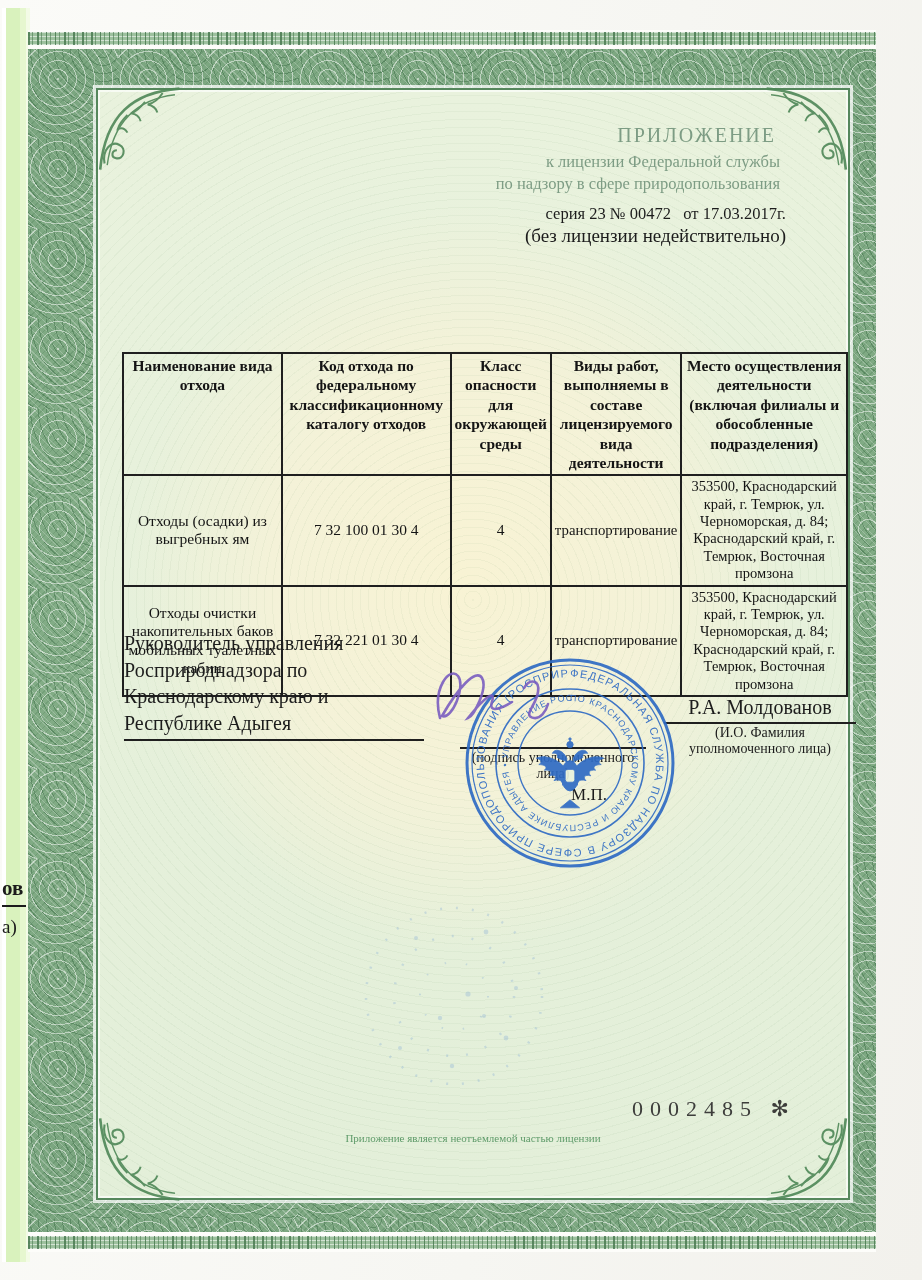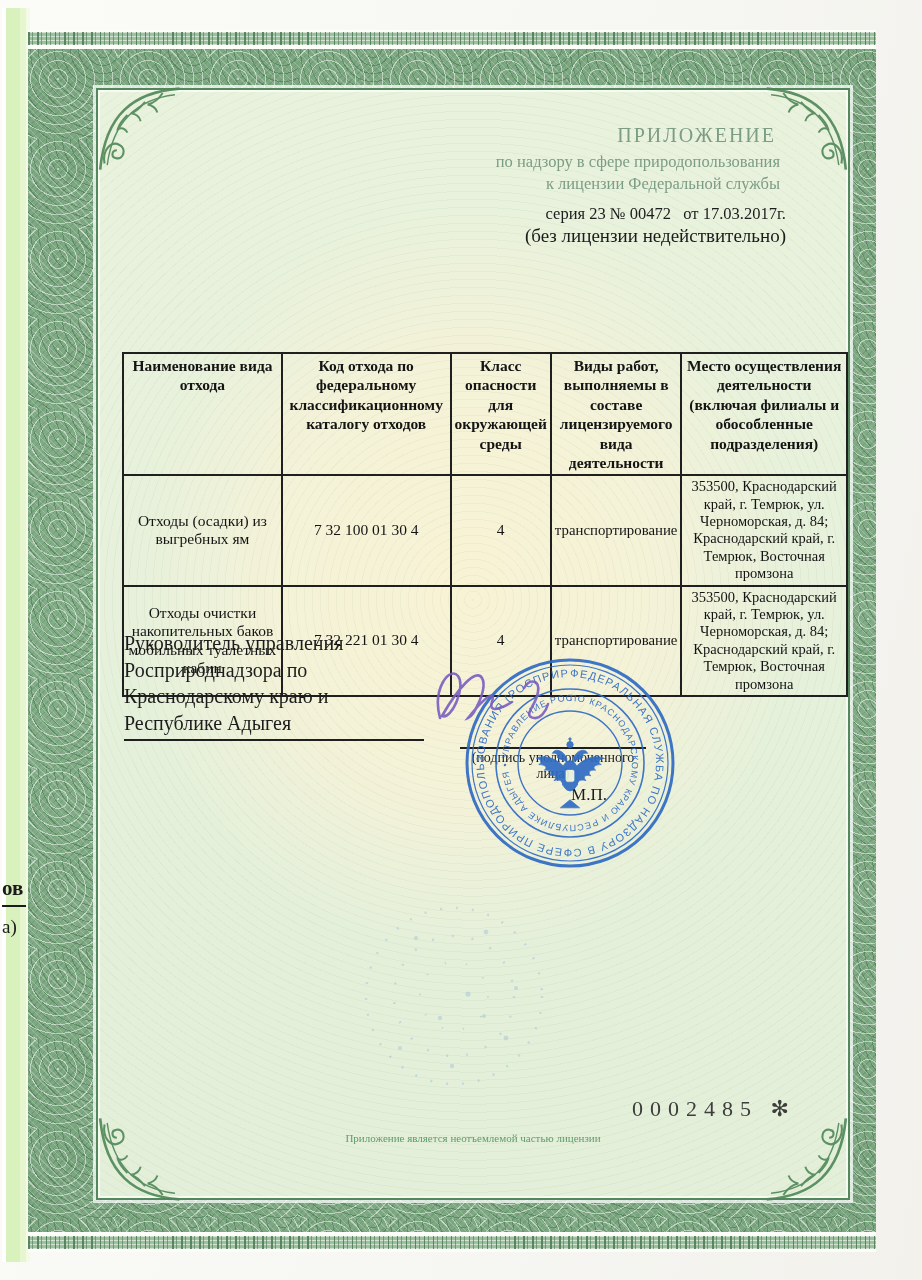--- a/index.html
+++ b/index.html
@@ -138,22 +138,22 @@
             <path d="M97,3 C45,7 13,32 7,95" stroke-width="3"></path>
             <path d="M92,10 C50,15 22,38 15,90" stroke-width="1.6"></path>
             <path d="M78,8 q-7,11 -17,13 q9,2 11,9" stroke-width="2.2"></path>
             <path d="M58,18 q-9,11 -16,13 q9,1 11,9" stroke-width="2.2"></path>
             <path d="M38,33 q-9,9 -11,16 q7,-3 11,4" stroke-width="2.2"></path>
             <path d="M12,88 c-3,-16 8,-26 17,-21 c8,4 5,17 -4,15 c-6,-1 -5,-9 1,-9" stroke-width="2.4"></path>
           </svg></div>
 
       <div class="head-block">
         <div class="head-title">ПРИЛОЖЕНИЕ</div>
+        <div class="head-sub">к лицензии Федеральной службы</div>
         <div class="head-sub">по надзору в сфере природопользования</div>
-        <div class="head-sub">к лицензии Федеральной службы</div>
         <div class="head-series">серия 23 № 00472   от 17.03.2017г.</div>
         <div class="head-note">(без лицензии недействительно)</div>
       </div>
 
 
       <table class="waste">
         <tbody>
             <tr>
           <th class="cw1">Наименование вида отхода</th>
           <th class="cw2">Код отхода по федеральному классификационному каталогу отходов</th>
@@ -185,20 +185,25 @@
         <div class="pos-line">Республике Адыгея</div>
         <div class="sig-rule"></div>
       </div>
 
       <div class="sig-mid">
         <div class="sig-rule"></div>
         <div class="sig-caption">(подпись уполномоченного лица)</div>
         <div class="seal-mark">М.П.</div>
       </div>
 
+      <div class="sig-right">
+        <div class="sig-name">Р.А. Молдованов</div>
+        <div class="sig-rule"></div>
+        <div class="sig-caption">(И.О. Фамилия уполномоченного лица)</div>
+      </div>
 
       <div class="stamp">
         <svg viewBox="0 0 224 234" fill="none">
           <g stroke="#2f6bc4">
             <circle cx="112" cy="117" r="103" stroke-width="3"></circle>
             <circle cx="112" cy="117" r="98" stroke-width="1.2"></circle>
             <circle cx="112" cy="117" r="74" stroke-width="1.6"></circle>
             <circle cx="112" cy="117" r="52" stroke-width="1.4"></circle>
           </g>
           <defs>

